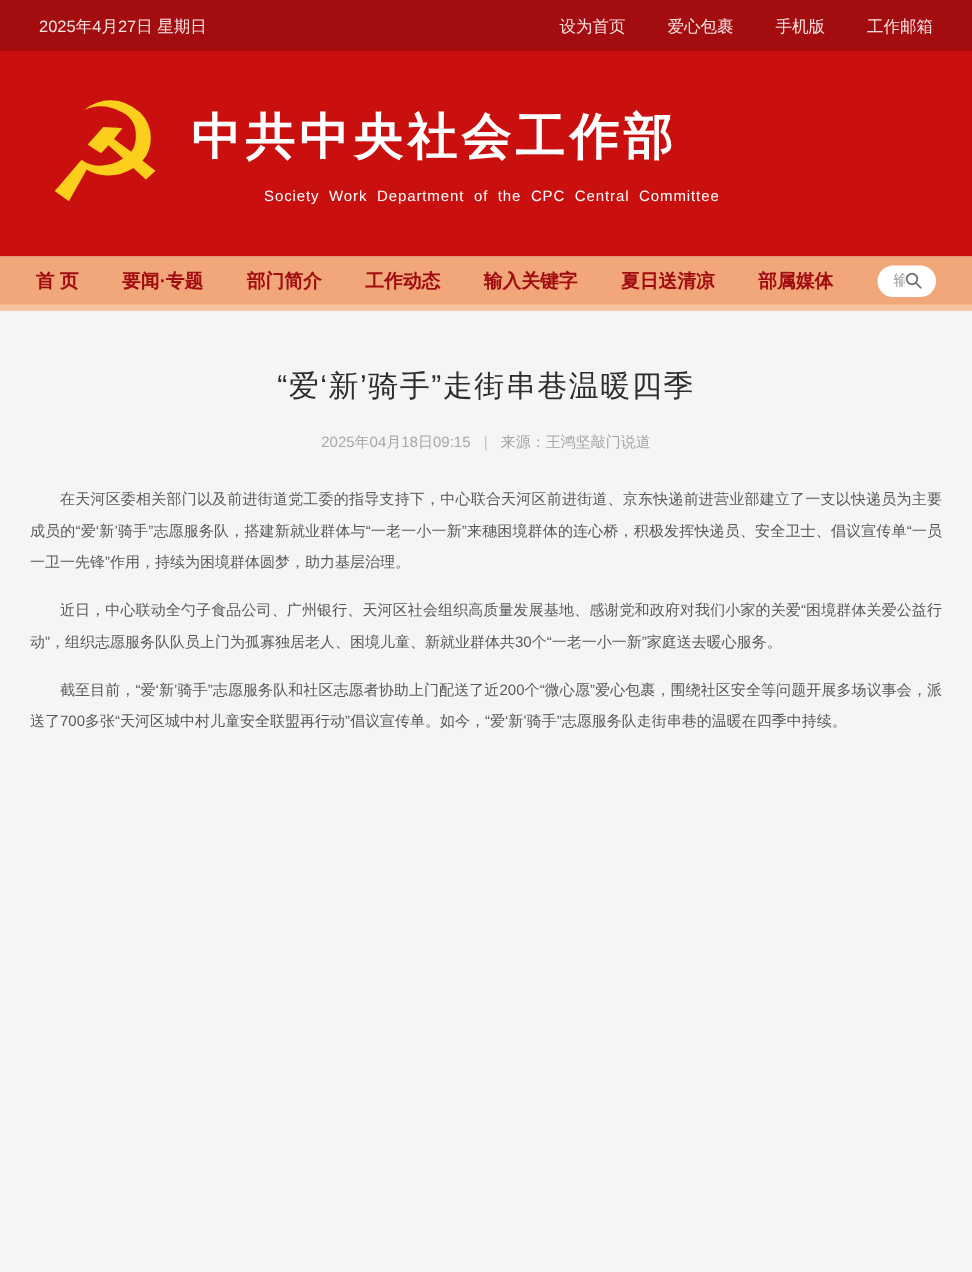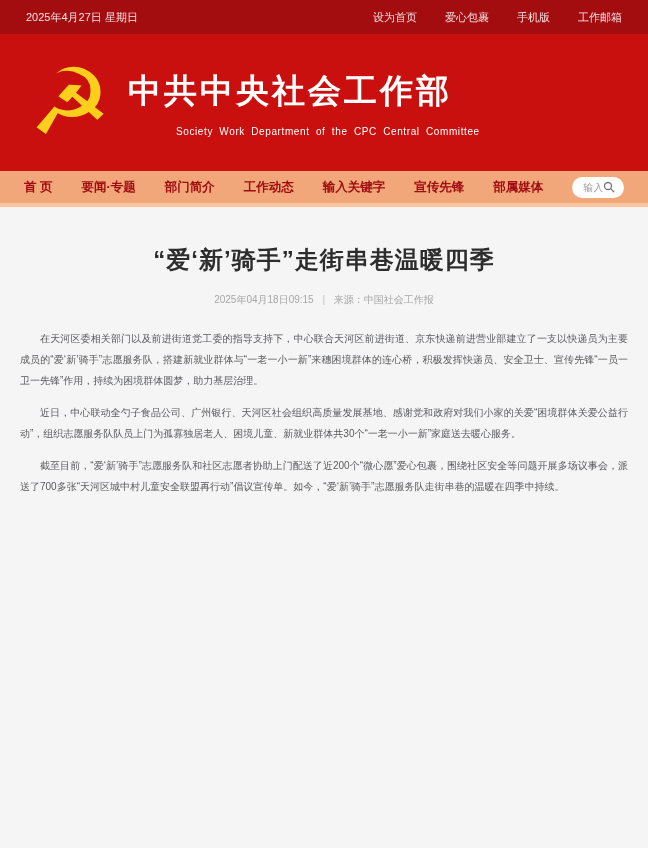--- a/index.html
+++ b/index.html
@@ -52,21 +52,21 @@
   .search-pill input {
     border: none; outline: none; background: transparent;
     width: 100%; font-size: 10px; color: #555;
     font-family: "Liberation Sans", "DejaVu Sans", sans-serif;
   }
   .search-pill input::placeholder { color: #9a9a9a; }
   .search-icon { flex: 0 0 auto; display: flex; }
   
   .content { padding: 37px 20px 0; }
   .article-title {
-    text-align: center; font-size: 24px; font-weight: bold;
+    text-align: center; font-size: 20px; font-weight: normal;
     color: #2d2d2d; letter-spacing: 1px;
   }
   .article-meta {
     text-align: center; margin-top: 17px; font-size: 10px; color: #a6a6a6;
   }
   .article-meta .sep { margin: 0 6px; color: #c0c0c0; }
   .article-body { margin-top: 21px; }
   .article-body p {
     font-size: 10px; line-height: 21px; color: #58595b;
     text-indent: 2em; text-align: justify; margin-bottom: 11px;
@@ -92,41 +92,41 @@
     <div class="site-subtitle">Society Work Department of the CPC Central Committee</div>
   </div>
 </div>
 
 <div class="nav">
   <a href="#" class="nav-item">首 页</a>
   <a href="#" class="nav-item">要闻·专题</a>
   <a href="#" class="nav-item">部门简介</a>
   <a href="#" class="nav-item">工作动态</a>
   <a href="#" class="nav-item">输入关键字</a>
-  <a href="#" class="nav-item">宣传先锋</a>
+  <a href="#" class="nav-item">夏日送清凉</a>
   <a href="#" class="nav-item">部属媒体</a>
   <div class="search-pill">
     <input type="text" placeholder="输入关键字" style="">
     <span class="search-icon">
       <svg width="12" height="12" viewBox="0 0 24 24">
         <circle cx="10" cy="10" r="7" fill="none" stroke="#777" stroke-width="2.6"></circle>
         <line x1="15.2" y1="15.2" x2="21.5" y2="21.5" stroke="#777" stroke-width="2.6" stroke-linecap="round"></line>
       </svg>
     </span>
   </div>
 </div>
 
 <div class="content">
   <h1 class="article-title">“爱‘新’骑手”走街串巷温暖四季</h1>
 
   <div class="article-meta">
     <span>2025年04月18日09:15</span>
     <span class="sep">|</span>
-    <span>来源：中国社会工作报</span>
+    <span>来源：王鸿坚敲门说道</span>
   </div>
 
   <div class="article-body">
-    <p>在天河区委相关部门以及前进街道党工委的指导支持下，中心联合天河区前进街道、京东快递前进营业部建立了一支以快递员为主要成员的“爱‘新’骑手”志愿服务队，搭建新就业群体与“一老一小一新”来穗困境群体的连心桥，积极发挥快递员、安全卫士、宣传先锋“一员一卫一先锋”作用，持续为困境群体圆梦，助力基层治理。</p>
+    <p>在天河区委相关部门以及前进街道党工委的指导支持下，中心联合天河区前进街道、京东快递前进营业部建立了一支以快递员为主要成员的“爱‘新’骑手”志愿服务队，搭建新就业群体与“一老一小一新”来穗困境群体的连心桥，积极发挥快递员、安全卫士、倡议宣传单“一员一卫一先锋”作用，持续为困境群体圆梦，助力基层治理。</p>
     <p>近日，中心联动全勺子食品公司、广州银行、天河区社会组织高质量发展基地、感谢党和政府对我们小家的关爱“困境群体关爱公益行动”，组织志愿服务队队员上门为孤寡独居老人、困境儿童、新就业群体共30个“一老一小一新”家庭送去暖心服务。</p>
     <p>截至目前，“爱‘新’骑手”志愿服务队和社区志愿者协助上门配送了近200个“微心愿”爱心包裹，围绕社区安全等问题开展多场议事会，派送了700多张“天河区城中村儿童安全联盟再行动”倡议宣传单。如今，“爱‘新’骑手”志愿服务队走街串巷的温暖在四季中持续。</p>
   </div>
 
 </div>
 
 </body></html>

